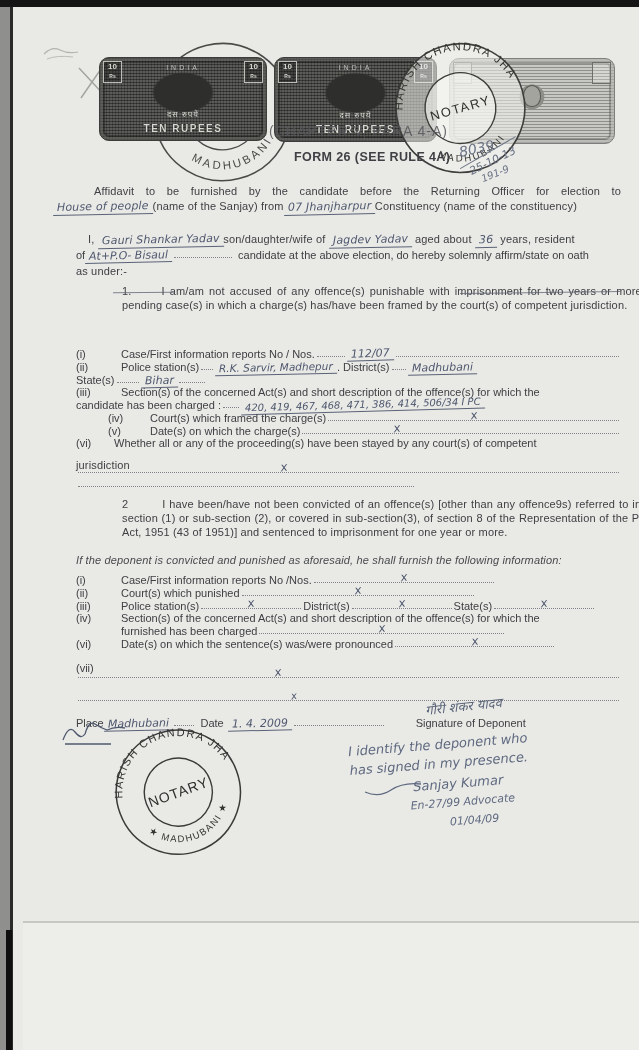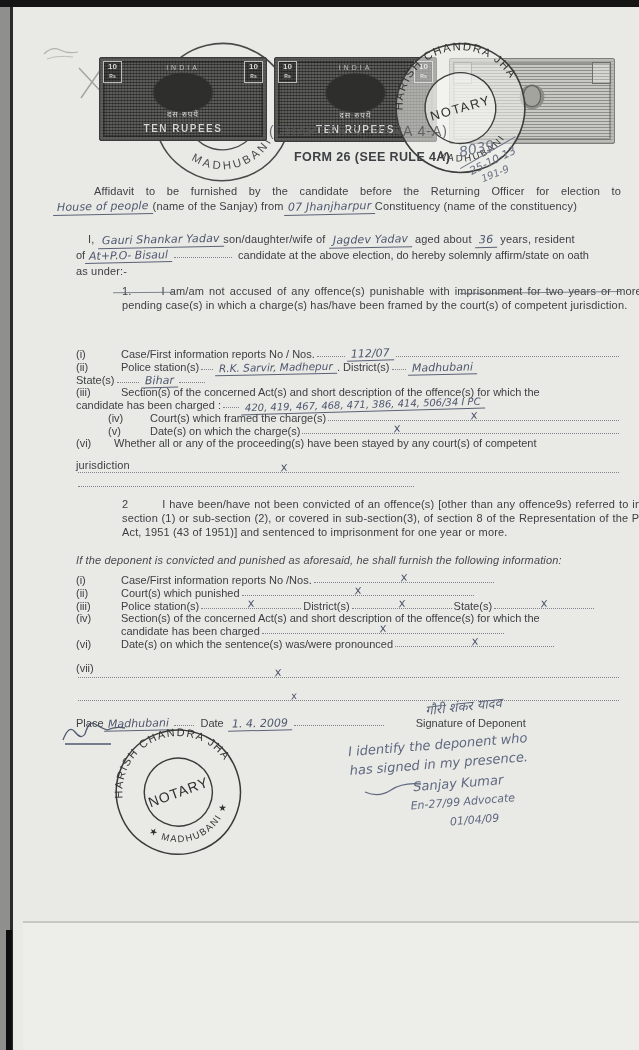--- a/index.html
+++ b/index.html
@@ -37,21 +37,21 @@
   .ld::after{content:"";position:absolute;left:0;right:0;bottom:1px;border-bottom:1.6px dotted #81828a;}
   .ldw{flex:0 0 auto;}
   .xm{position:absolute;left:50%;bottom:0;transform:translateX(-50%) rotate(-8deg);
       font-family:"DejaVu Sans",sans-serif;font-style:italic;font-size:12px;color:#4f586e;}
   .xm.sm{font-size:10px;}
 
   .pen{position:absolute;height:1.4px;background:#5b6270;opacity:.75;}
 
   
   .stamp{
-    position:absolute;z-index:2;border:1px solid #3c3c3a;border-radius:2px;
+    position:absolute;z-index:2;border:1px solid #3c3c3a;border-radius:10px;
     background-color:#4d4d4a;
     background-image:
       radial-gradient(ellipse 52px 34px at 50% 42%, #2e2e2c 0 55%, rgba(0,0,0,0) 60%),
       repeating-linear-gradient(0deg, rgba(0,0,0,.32) 0 1px, rgba(255,255,255,.05) 1px 3px),
       repeating-linear-gradient(90deg, rgba(0,0,0,.22) 0 1px, rgba(255,255,255,.03) 1px 3px);
     box-shadow:inset 0 0 0 3px rgba(190,190,185,.25), inset 0 0 0 5px rgba(30,30,28,.5);
   }
   .stamp .cnr{position:absolute;top:3px;left:3px;width:17px;height:20px;border:1px solid #bdbdb8;
       color:#d6d6d0;font-size:8px;line-height:9px;text-align:center;font-weight:bold;background:rgba(20,20,20,.35);}
   .stamp .cnr.r{left:auto;right:3px;}
@@ -293,21 +293,21 @@
     <span class="ld">
         <i class="xm">x</i>
       </span>
   </div>
   <div class="row" style="top:612px;">
     <span class="n">(iv)</span>
     <span>Section(s) of the concerned Act(s) and short description of the offence(s) for which the</span>
   </div>
   <div class="row" style="top:624px;width:430px;">
     <span class="n" style="flex-basis:0;"></span>
-    <span style="margin-left:45px;">candidate has been charged</span>
+    <span style="margin-left:45px;">furnished has been charged</span>
     <span class="ld">
         <i class="xm">x</i>
       </span>
   </div>
   <div class="row" style="top:637px;width:480px;">
     <span class="n">(vi)</span>
     <span>Date(s) on which the sentence(s) was/were pronounced</span>
     <span class="ld">
         <i class="xm">x</i>
       </span>

